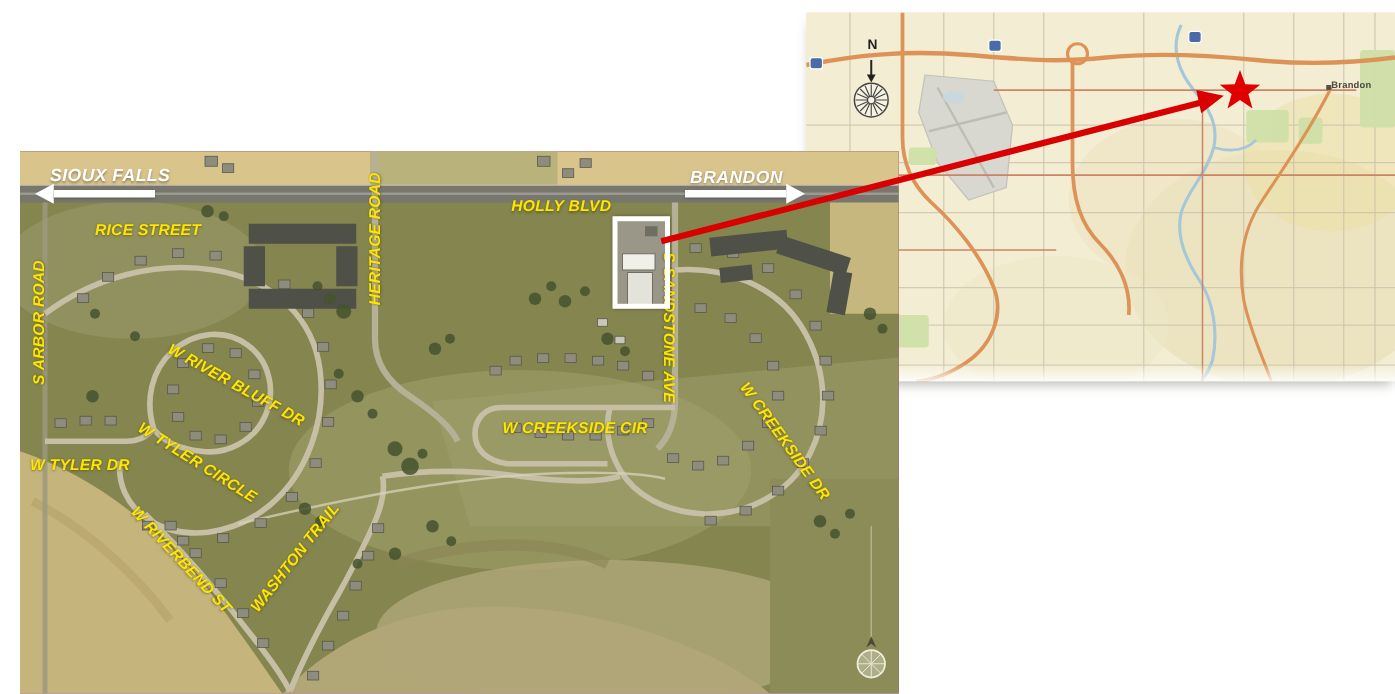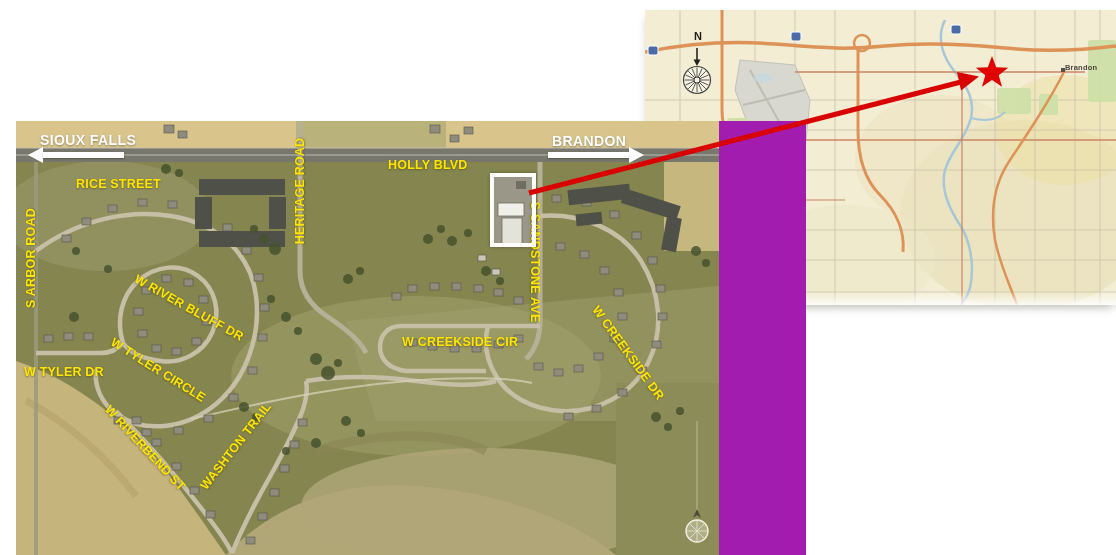--- a/index.html
+++ b/index.html
@@ -11,21 +11,21 @@
   .inset{position:absolute;left:645px;top:10px;width:471px;height:295px;
          background:#f2edd3;box-shadow:0 5px 9px -3px rgba(90,90,80,.45);}
   .inset-fade{position:absolute;left:0;bottom:0;width:100%;height:14px;
          background:linear-gradient(rgba(255,255,255,0),rgba(255,255,255,.85));pointer-events:none;}
   .compass-n{position:absolute;left:44px;top:20px;width:18px;text-align:center;
          font-size:11px;font-weight:bold;color:#1e1e1e;}
   .city-label{position:absolute;left:420px;top:53px;font-size:7.5px;font-weight:bold;
          color:#4a453e;letter-spacing:.2px;}
 
   
-  .aerial{position:absolute;left:16px;top:121px;width:790px;height:434px;background:#a21caf;}
+  .aerial{position:absolute;left:16px;top:121px;width:703px;height:434px;background:#a21caf;font-style:italic;}
   .aerial .svgwrap{position:absolute;inset:0;}
 
   .street{position:absolute;color:#ffe600;font-weight:bold;font-size:12.5px;
           letter-spacing:.2px;white-space:nowrap;
           text-shadow:0 1px 2px rgba(70,60,0,.45), 0 0 1px rgba(80,70,0,.4);}
   .street.rot{transform-origin:center;}
   .dirlabel{position:absolute;color:#fff;font-weight:bold;font-size:14px;
           letter-spacing:.4px;white-space:nowrap;text-shadow:0 1px 2px rgba(0,0,0,.35);}
   .dir-arrow{position:absolute;display:flex;align-items:center;height:16px;}
   .dir-arrow .shaft{height:6px;background:#fff;flex:1;box-shadow:0 1px 2px rgba(0,0,0,.25);}
@@ -316,21 +316,21 @@
       <span class="head-left"></span>
         <span class="shaft"></span>
     </div>
     <div class="dirlabel" style="left:536px;top:12px;">BRANDON</div>
     <div class="dir-arrow" style="left:532px;top:26px;width:96px;">
       <span class="shaft"></span>
         <span class="head-right"></span>
     </div>
 
     <div class="street" style="left:60px;top:56px;">RICE STREET</div>
-    <div class="street" style="left:356px;top:37px;padding-left:16px;">HOLLY BLVD</div>
+    <div class="street" style="left:377px;top:37px;padding-left:16px;">HOLLY BLVD</div>
     <div class="street rot" style="left:284px;top:70px;transform:translate(-50%,-50%) rotate(-90deg);">HERITAGE ROAD</div>
     <div class="street rot" style="left:15px;top:137px;transform:translate(-50%,-50%) rotate(-90deg);">S ARBOR ROAD</div>
     <div class="street rot" style="left:519px;top:141px;transform:translate(-50%,-50%) rotate(90deg);">S SANDSTONE AVE</div>
     <div class="street rot" style="left:173px;top:187px;transform:translate(-50%,-50%) rotate(29deg);">W RIVER BLUFF DR</div>
     <div class="street" style="left:8px;top:219px;margin-top:25px;">W TYLER DR</div>
     <div class="street rot" style="left:142px;top:249px;transform:translate(-50%,-50%) rotate(32deg);">W TYLER CIRCLE</div>
     <div class="street rot" style="left:129px;top:327px;transform:translate(-50%,-50%) rotate(47deg);">W RIVERBEND ST</div>
     <div class="street rot" style="left:220px;top:325px;transform:translate(-50%,-50%) rotate(-52deg);">WASHTON TRAIL</div>
     <div class="street" style="left:386px;top:182px;margin-top:32px;">W CREEKSIDE CIR</div>
     <div class="street rot" style="left:612px;top:232px;transform:translate(-50%,-50%) rotate(54deg);">W CREEKSIDE DR</div>

